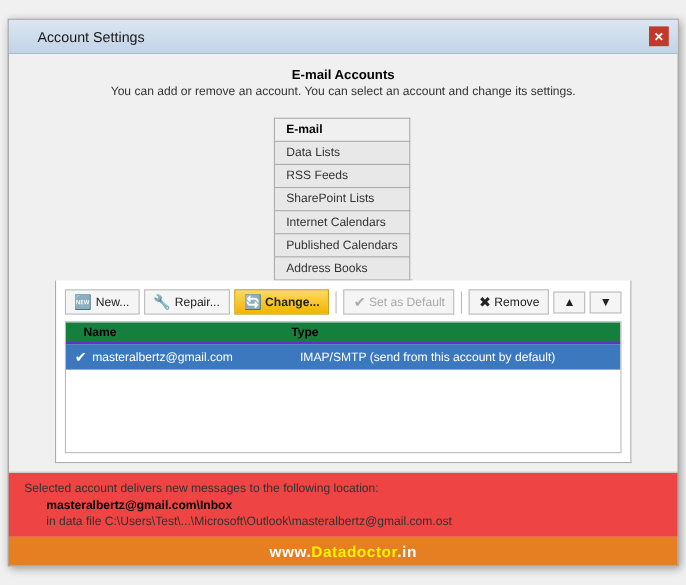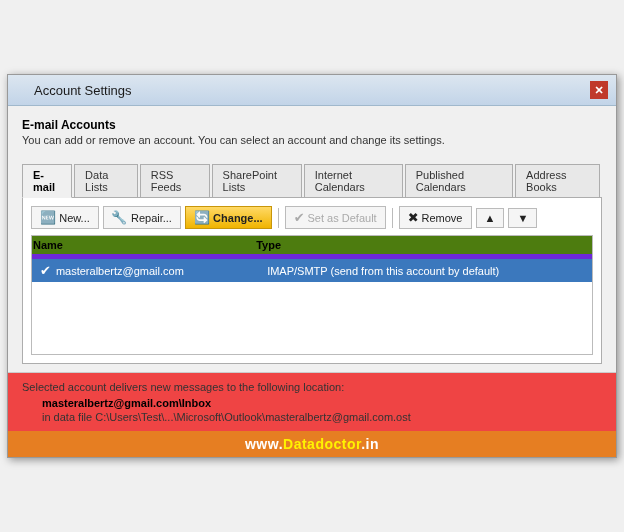--- a/index.html
+++ b/index.html
@@ -48,34 +48,35 @@
       align-items: center;
       justify-content: center;
       font-size: 11px;
       font-weight: bold;
     }
     .dialog-body {
       padding: 12px 14px 8px 14px;
       flex: 1;
       display: flex;
       flex-direction: column;
+      align-items: center;
     }
     .section-header {
       font-weight: bold;
       font-size: 12px;
       margin-bottom: 2px;
     }
     .section-desc {
       font-size: 11px;
       color: #333;
       margin-bottom: 18px;
     }
     .tabs-row {
       display: flex;
-      flex-direction: row;
+      flex-direction: column;
       border-bottom: 1px solid #adadad;
       margin-bottom: 0;
     }
     .tab {
       padding: 4px 10px;
       font-size: 11px;
       border: 1px solid #adadad;
       background: #e8e8e8;
       cursor: pointer;
       margin-right: 2px;
@@ -135,23 +136,23 @@
     }
     .account-table {
       border: 1px solid #bbb;
       flex: 1;
       overflow-y: auto;
       min-height: 120px;
       max-height: 160px;
     }
     .table-header {
       display: flex;
-      background: #4d7c0f;
-      border-bottom: 5px solid #6d28d9;
-      padding: 3px 1px;
+      background: #15803d;
+      border-bottom: 2px solid #6d28d9;
+      padding: 3px 16px;
       font-weight: bold;
       font-size: 11px;
     }
     .col-name { flex: 1; }
     .col-type { flex: 1.5; }
     .table-row {
       display: flex;
       padding: 4px 8px;
       font-size: 11px;
       align-items: center;

